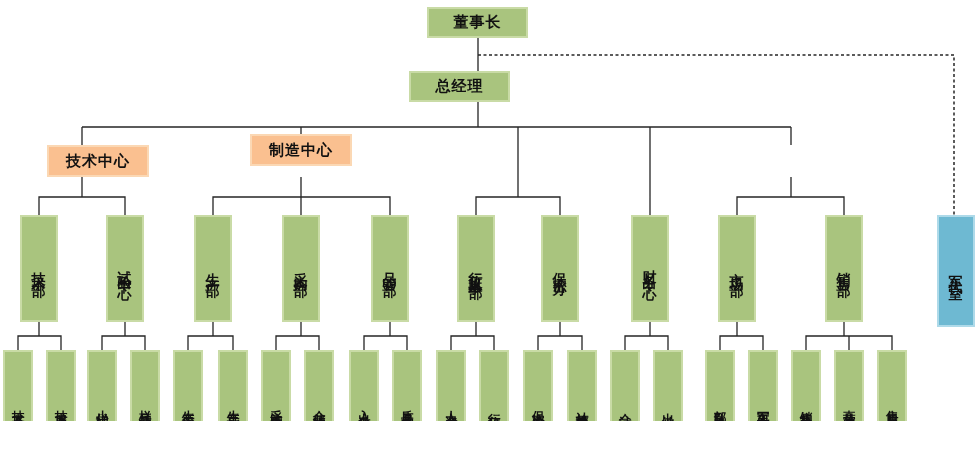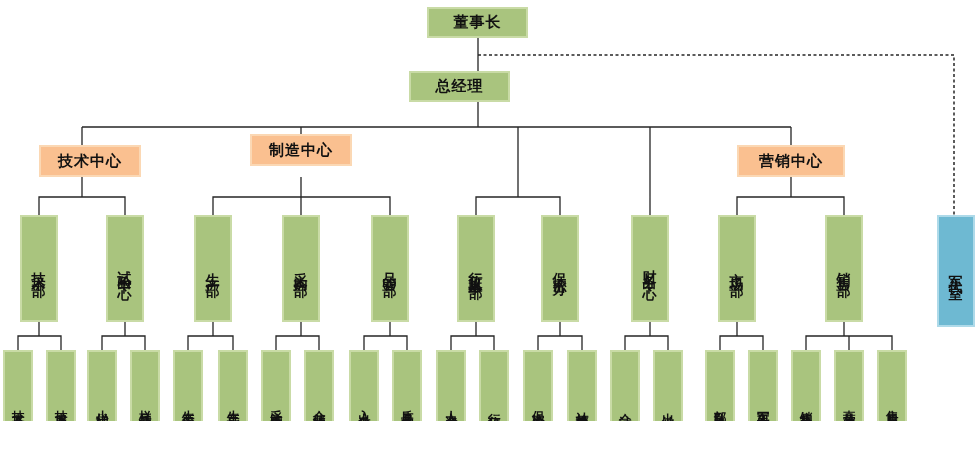--- a/index.html
+++ b/index.html
@@ -57,23 +57,22 @@
       M560 322 V336  M538 350 V336 H582 V350
       M650 322 V336  M625 350 V336 H668 V350
       M737 322 V336  M720 350 V336 H763 V350
       M844 322 V336  M806 350 V336 H892 V350  M849 336 V350"></path>
     <path fill="none" stroke="#262626" stroke-width="1.5" stroke-dasharray="3 2.5" d="M478 55 H954 V215"></path>
   </svg>
 
   <div class="node h green" style="left:427px;top:7px;width:101px;height:31px">董事长</div>
   <div class="node h green" style="left:409px;top:71px;width:101px;height:31px">总经理</div>
 
-  <div class="node h orange" style="left:39px;top:145px;width:102px;height:32px">技术中心</div>
+  <div class="node h orange" style="left:47px;top:145px;width:102px;height:32px">技术中心</div>
   <div class="node h orange" style="left:250px;top:134px;width:102px;height:32px">制造中心</div>
-  <div class="node h orange" style="left:737px;top:145px;width:108px;height:32px">营销中心</div>
 
   <div class="node v green" style="left:20px;top:215px;width:38px;height:107px">技术部</div>
   <div class="node v green" style="left:106px;top:215px;width:38px;height:107px">试验中心</div>
   <div class="node v green" style="left:194px;top:215px;width:38px;height:107px">生产部</div>
   <div class="node v green" style="left:282px;top:215px;width:38px;height:107px">采购部</div>
   <div class="node v green" style="left:371px;top:215px;width:38px;height:107px">品管部</div>
   <div class="node v green" style="left:457px;top:215px;width:38px;height:107px;letter-spacing:3px">行政人事部</div>
   <div class="node v green" style="left:541px;top:215px;width:38px;height:107px">保密办</div>
   <div class="node v green" style="left:631px;top:215px;width:38px;height:107px">财务中心</div>
   <div class="node v green" style="left:718px;top:215px;width:38px;height:107px">市场部</div>

